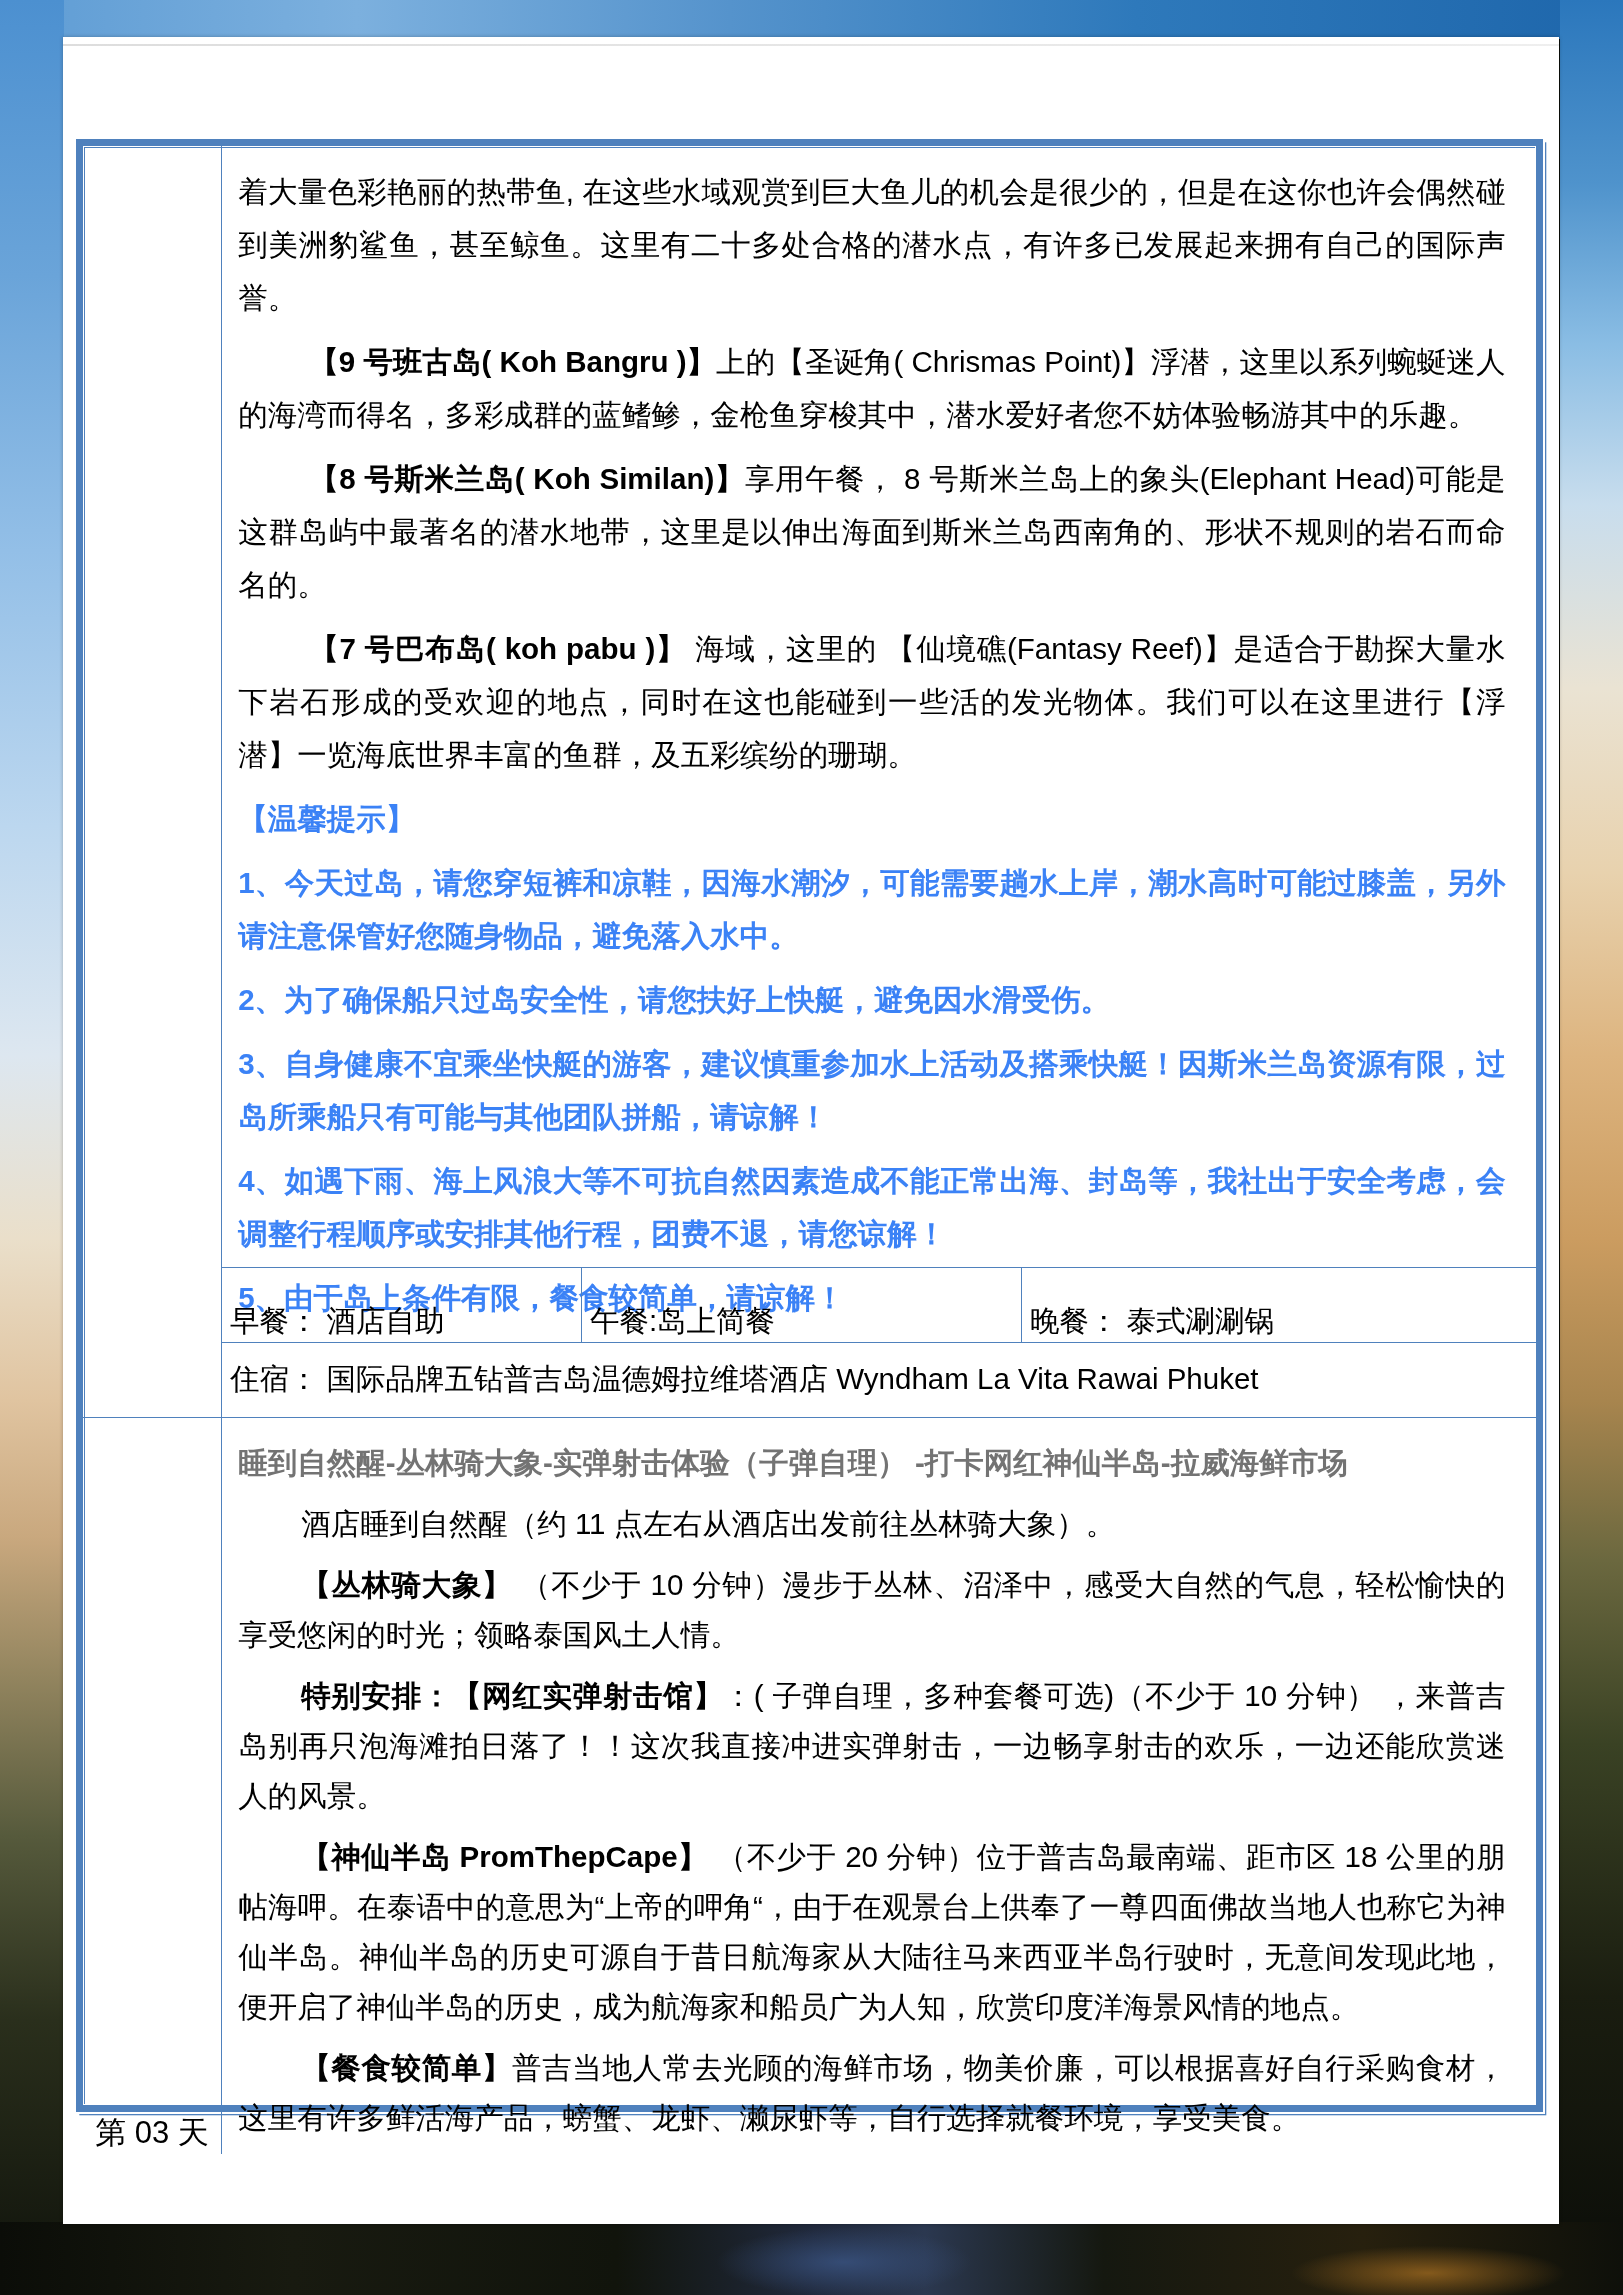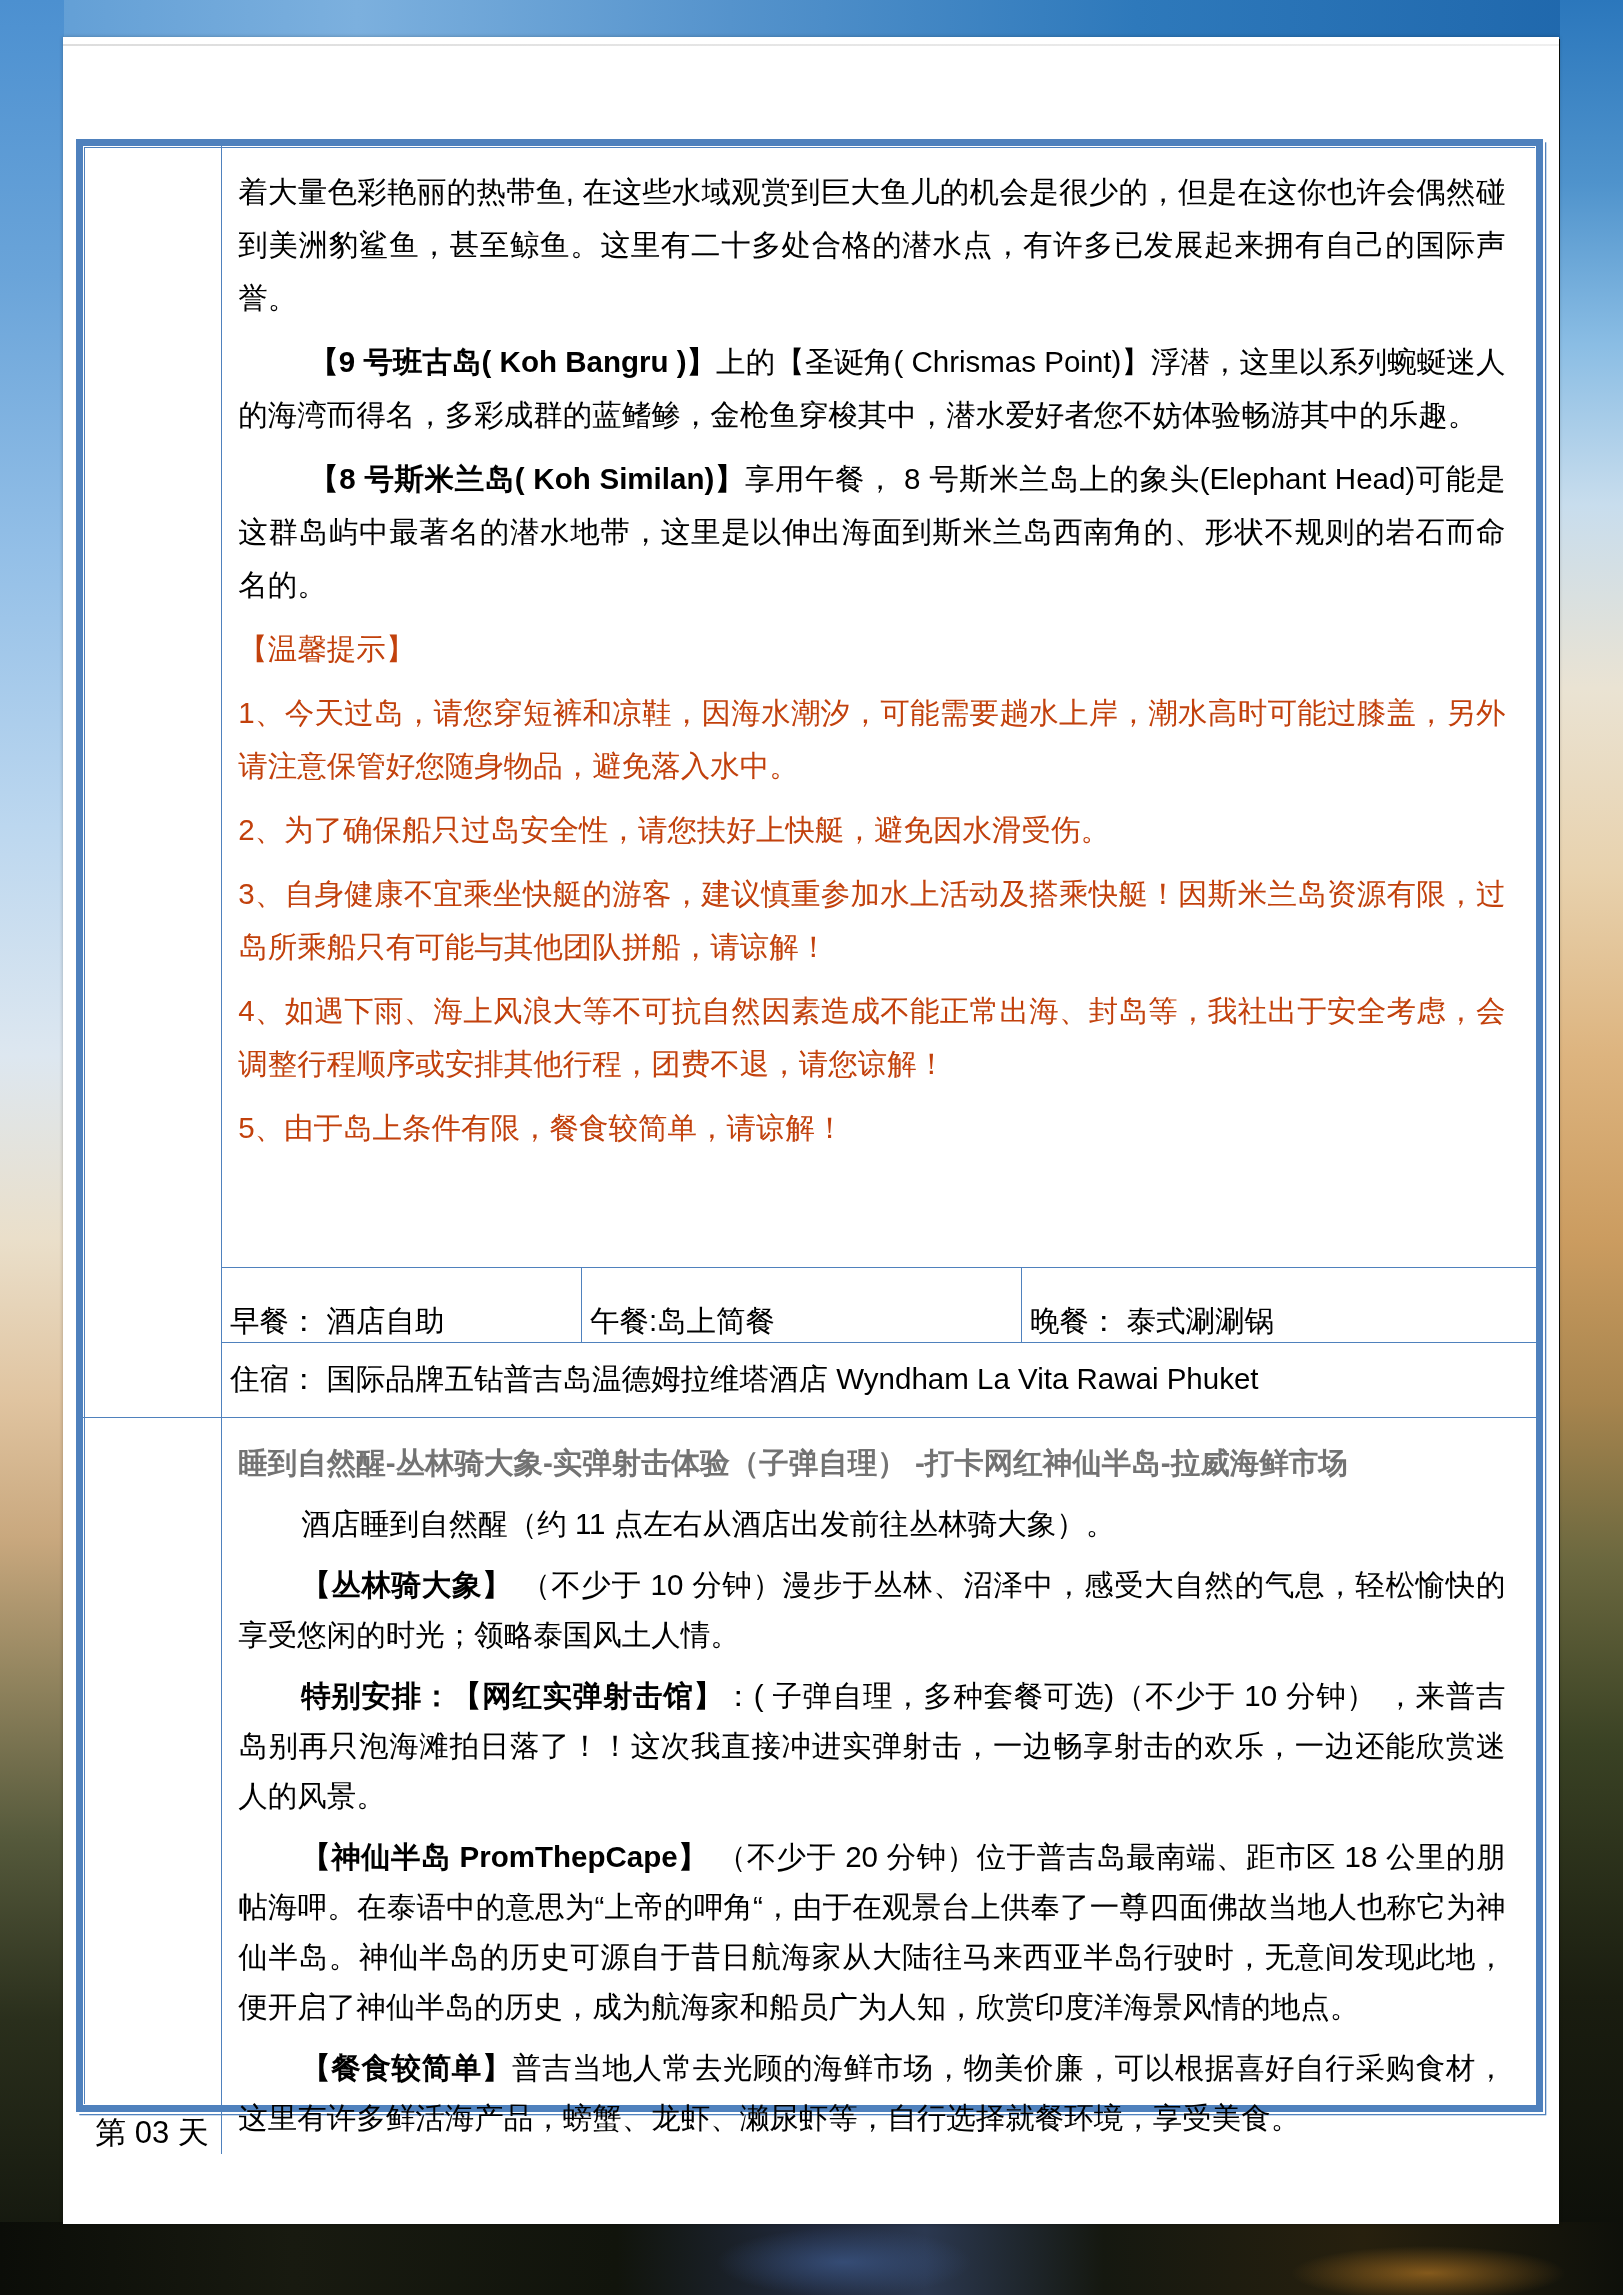--- a/index.html
+++ b/index.html
@@ -47,21 +47,21 @@
   .meal-cell + .meal-cell{border-left:1.3px solid #4f81bd;}
   .hotel-row{grid-column:2;grid-row:3;border-top:1.3px solid #4f81bd;display:flex;align-items:center;
     padding-left:7.9px;font-size:29.5px;color:#000;box-sizing:border-box;}
   .day3-label{grid-column:1;grid-row:4;border-top:1.3px solid #4f81bd;border-right:1.3px solid #4f81bd;
     display:flex;align-items:flex-end;justify-content:center;font-size:31px;color:#000;}
   .day3-main{grid-column:2;grid-row:4;border-top:1.3px solid #4f81bd;padding:9.2px 19.6px 0 5.2px;}
   
   p{margin:11px;text-align:justify;color:#000;}
   .main-cell p{font-size:29.5px;line-height:53px;}
   .main-cell p.indent{text-indent:71px;}
-  .tips p{color:#c2410c;text-indent:0;}
+  .tips p{color:#3b82f6;text-indent:0;font-weight:bold;}
   .tips .tips-title{line-height:53px;}
   b.lead{font-weight:bold;}
   .day3-main p{font-size:29.5px;line-height:50px;}
   .day3-main p.indent{text-indent:63px;}
   .day3-title{color:#737373;font-weight:bold;font-size:30px;line-height:50px;text-indent:0;}
 </style>
 </head>
 <body>
 
 <div class="bg-top"></div>
@@ -74,20 +74,21 @@
 
   <div class="tbl">
     <div class="grid">
 
       <div class="cell day-empty"></div>
 
       <div class="cell main-cell">
         <p><b class="lead"></b><span>着大量色彩艳丽的热带鱼, 在这些水域观赏到巨大鱼儿的机会是很少的，但是在这你也许会偶然碰到美洲豹鲨鱼，甚至鲸鱼。这里有二十多处合格的潜水点，有许多已发展起来拥有自己的国际声誉。</span></p>
         <p class="indent"><b class="lead">【9 号班古岛( Koh Bangru )】</b><span>上的【圣诞角( Chrismas Point)】浮潜，这里以系列蜿蜒迷人的海湾而得名，多彩成群的蓝鳍鲹，金枪鱼穿梭其中，潜水爱好者您不妨体验畅游其中的乐趣。</span></p>
         <p class="indent"><b class="lead">【8 号斯米兰岛( Koh Similan)】</b><span>享用午餐， 8 号斯米兰岛上的象头(Elephant Head)可能是这群岛屿中最著名的潜水地带，这里是以伸出海面到斯米兰岛西南角的、形状不规则的岩石而命名的。</span></p>
+        <p class="indent"><b class="lead">【7 号巴布岛( koh pabu )】</b><span> 海域，这里的 【仙境礁(Fantasy Reef)】是适合于勘探大量水下岩石形成的受欢迎的地点，同时在这也能碰到一些活的发光物体。我们可以在这里进行【浮潜】一览海底世界丰富的鱼群，及五彩缤纷的珊瑚。</span></p>
         <div class="tips">
           <p class="tips-title">【温馨提示】</p>
           <p>1、今天过岛，请您穿短裤和凉鞋，因海水潮汐，可能需要趟水上岸，潮水高时可能过膝盖，另外请注意保管好您随身物品，避免落入水中。</p>
           <p>2、为了确保船只过岛安全性，请您扶好上快艇，避免因水滑受伤。</p>
           <p>3、自身健康不宜乘坐快艇的游客，建议慎重参加水上活动及搭乘快艇！因斯米兰岛资源有限，过岛所乘船只有可能与其他团队拼船，请谅解！</p>
           <p>4、如遇下雨、海上风浪大等不可抗自然因素造成不能正常出海、封岛等，我社出于安全考虑，会调整行程顺序或安排其他行程，团费不退，请您谅解！</p>
           <p>5、由于岛上条件有限，餐食较简单，请谅解！</p>
         </div>
       </div>
 

